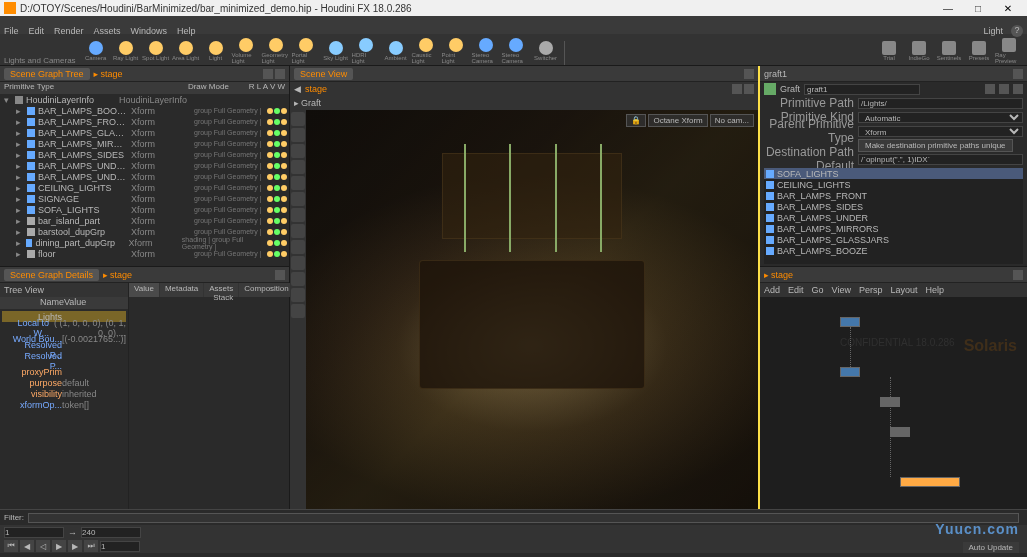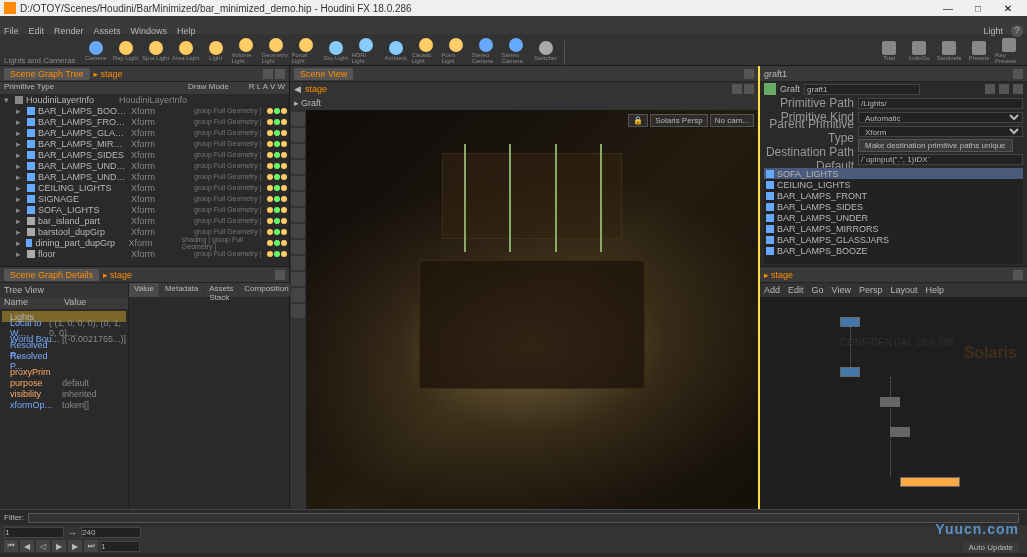--- a/index.html
+++ b/index.html
@@ -35,21 +35,21 @@
 .tree { flex: 1; overflow: auto; background: #2a2a2a; }
 .tree-row { display: flex; align-items: center; height: 11px; padding-left: 4px; gap: 3px; }
 .tree-row .exp { width: 8px; color: #888; cursor: pointer; }
 .tree-row .ic { width: 8px; height: 8px; }
 .tree-row .nm { flex: 0 0 90px; overflow: hidden; white-space: nowrap; text-overflow: ellipsis; }
 .tree-row .typ { color: #888; width: 60px; }
 .tree-row .extra { color: #777; font-size: 7px; }
 .tree-row .dots { margin-left: auto; display: flex; gap: 1px; padding-right: 2px; }
 .dot { width: 6px; height: 6px; border-radius: 50%; }
 .tree-row.ch { padding-left: 16px; }
-.sgd { flex: 1; display: flex; flex-direction: column; border-top: 1px solid #1a1a1a; }
+.sgd { flex: 1; display: flex; flex-direction: column; border-top: 1px solid #1a1a1a; text-align: right; }
 .sgd-body { flex: 1; display: flex; }
 .sgd-left { width: 145px; border-right: 1px solid #222; }
 .sgd-right { flex: 1; }
 .sgd-tabs { height: 14px; display: flex; background: #333; gap: 1px; font-size: 8px; }
 .sgd-tab { padding: 1px 5px; background: #3a3a3a; cursor: pointer; }
 .sgd-tab.active { background: #4a4a4a; }
 .prop-head { height: 12px; background: #3a3a3a; display: flex; padding: 0 4px; }
 .prop-head div:first-child { width: 60px; }
 .prop-list { padding: 2px; }
 .prop-row { display: flex; height: 11px; align-items: center; }
@@ -76,21 +76,21 @@
 .pt-head div:first-child { width: 100px; }
 .pt-row { display: flex; height: 11px; padding: 0 2px; align-items: center; }
 .pt-row .ic2 { width: 8px; height: 8px; margin-right: 3px; }
 .pt-row .n { width: 90px; }
 .pt-row .d { color: #777; }
 .network { flex: 1; background: #1e1e1e; position: relative; border-top: 1px solid #1a1a1a; }
 .net-menubar { height: 14px; background: #333; display: flex; align-items: center; padding: 0 4px; gap: 8px; }
 .net-canvas { position: absolute; top: 30px; left: 0; right: 0; bottom: 0; background: #1e1e1e; }
 .node { position: absolute; width: 20px; height: 10px; border: 1px solid #666; }
 .wire { position: absolute; border-left: 1px dotted #666; }
-.watermark { position: absolute; top: 47px; right: 10px; color: rgba(255,140,0,0.15); font-size: 16px; font-weight: bold; }
+.watermark { position: absolute; top: 40px; right: 10px; color: rgba(255,140,0,0.15); font-size: 16px; font-weight: bold; }
 .watermark2 { position: absolute; top: 40px; left: 80px; color: rgba(150,150,150,0.15); font-size: 10px; }
 .bottom-bar { position: absolute; bottom: 18px; left: 0; right: 0; height: 14px; background: #333; display: flex; align-items: center; padding: 0 4px; gap: 4px; }
 .bottom-bar input { background: #222; border: 1px solid #444; color: #b8b8b8; font-size: 8px; width: 60px; height: 11px; }
 .timeline { position: absolute; bottom: 32px; left: 0; right: 0; height: 16px; background: #2a2a2a; border-top: 1px solid #444; }
 .timeline-track { height: 10px; background: #333; margin: 3px 4px; border: 1px solid #555; position: relative; }
 .playback { position: absolute; bottom: 4px; left: 0; right: 0; height: 14px; background: #333; display: flex; align-items: center; padding: 0 4px; gap: 2px; }
 .play-btn { width: 14px; height: 12px; background: #444; cursor: pointer; display: flex; align-items: center; justify-content: center; font-size: 8px; }
 .yuucn { position: absolute; bottom: 20px; right: 8px; color: #5a8fc7; font-size: 14px; font-weight: bold; letter-spacing: 1px; }
 .auto-update { position: absolute; bottom: 4px; right: 8px; background: #3a3a3a; padding: 1px 6px; font-size: 8px; }
 </style>
@@ -505,21 +505,21 @@
         <div class="vp-tool"></div>
         <div class="vp-tool"></div>
         <div class="vp-tool"></div>
         <div class="vp-tool"></div>
         <div class="vp-tool"></div>
       </div>
       <div class="viewport">
         <div class="vp-overlay"></div>
         <div class="vp-camctrl">
           <div>🔒</div>
-          <div>Solaris Persp</div>
+          <div>Octane Xform</div>
           <div>No cam...</div>
         </div>
 
         <div class="vp-bar" style="left:25%;top:35%;width:50%;height:30%;border-radius:4px"></div>
         <div class="vp-bar" style="left:30%;top:10%;width:40%;height:20%;background:rgba(50,35,15,0.6)"></div>
         <div style="position:absolute;left:35%;top:8%;width:2px;height:25%;background:#8a6"></div>
         <div style="position:absolute;left:45%;top:8%;width:2px;height:25%;background:#8a6"></div>
         <div style="position:absolute;left:55%;top:8%;width:2px;height:25%;background:#8a6"></div>
         <div style="position:absolute;left:65%;top:8%;width:2px;height:25%;background:#8a6"></div>
       </div>

